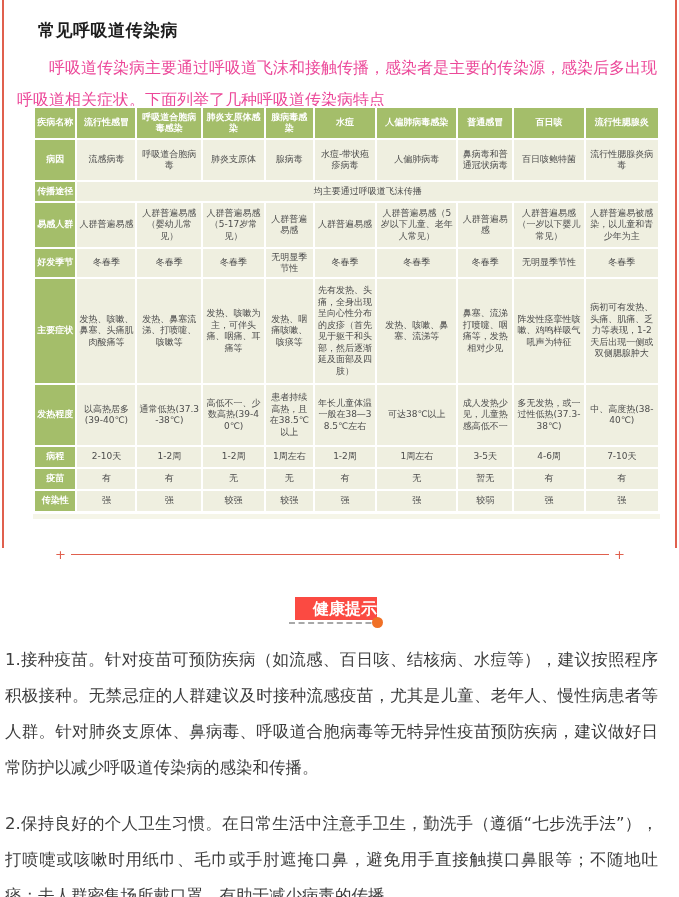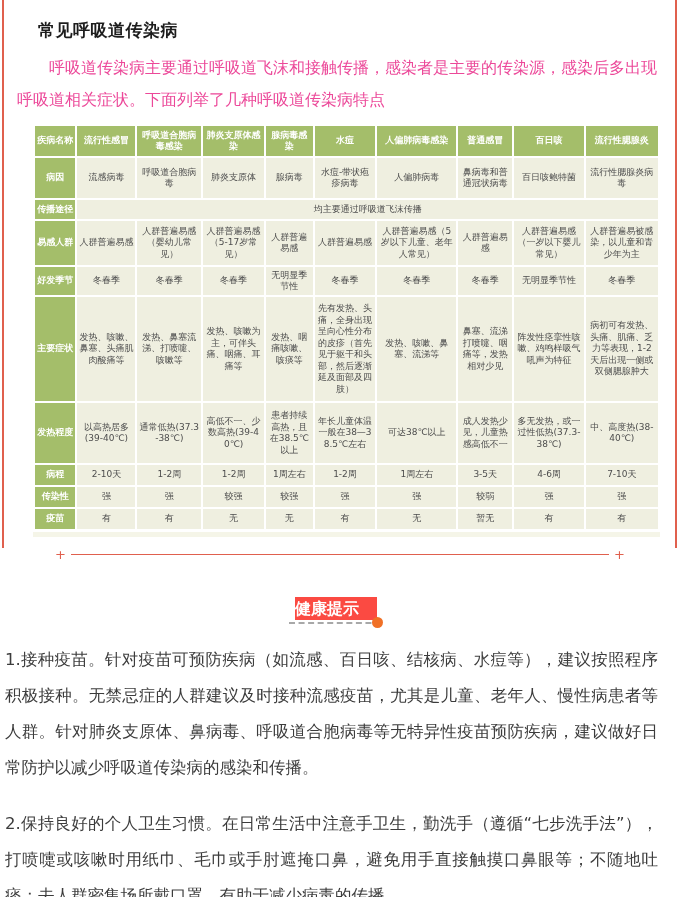--- a/index.html
+++ b/index.html
@@ -14,40 +14,40 @@
 
   .doc-title {
     position:absolute; top:8px; left:38px;
     font-size:17px; font-weight:bold; color:#1d1d1d; letter-spacing:0.5px;
   }
   .doc-intro {
     position:absolute; top:36px; left:17px; width:648px;
     font-size:16px; line-height:32px; color:#ec4899; text-indent:2em;
   }
 
-  .table-wrap { position:absolute; top:124px; left:33px; width:627px; }
+  .table-wrap { position:absolute; top:106px; left:33px; width:627px; }
   table.disease { border-collapse:separate; border-spacing:2px; table-layout:fixed; background:#ffffff; }
   table.disease th, table.disease td {
     text-align:center; vertical-align:middle; padding:1px 2px;
     font-size:9px; line-height:11.5px; word-break:break-all;
   }
   table.disease th { background:#a4be6a; color:#ffffff; font-weight:bold; }
   table.disease td { background:#efefe0; color:#4d4d4d; }
   .table-footer-strip { width:627px; height:5px; background:#f5f5e8; margin-top:1px; }
 
   .divider {
     position:absolute; top:548px; left:55px; width:570px;
     display:flex; align-items:center; color:#e0604e; font-size:13px; line-height:13px;
   }
   .divider .line { flex:1; border-top:1px solid #e0604e; margin:0 5px; height:0; }
 
   .tips-badge {
     position:absolute; top:597px; left:295px; width:82px; height:23px;
     background:#fb4a42; color:#ffffff; font-size:16px; font-weight:bold;
-    text-align:left; line-height:23px;
+    text-align:right; line-height:23px;
   }
   .badge-underline {
     position:absolute; top:622px; left:289px; width:92px; height:0;
     border-top:2px dashed #a8a8a8;
   }
   .badge-dot {
     position:absolute; top:617px; left:372px; width:11px; height:11px;
     border-radius:50%; background:#f07026;
   }
 
@@ -164,42 +164,42 @@
           <td>1-2周</td>
           <td>1-2周</td>
           <td>1周左右</td>
           <td>1-2周</td>
           <td>1周左右</td>
           <td>3-5天</td>
           <td>4-6周</td>
           <td>7-10天</td>
         </tr>
         <tr style="height:20px">
+          <th>疫苗</th>
+          <td>有</td>
+          <td>有</td>
+          <td>无</td>
+          <td>无</td>
+          <td>有</td>
+          <td>无</td>
+          <td>暂无</td>
+          <td>有</td>
+          <td>有</td>
+        </tr>
+        <tr style="height:20px">
           <th>传染性</th>
           <td>强</td>
           <td>强</td>
           <td>较强</td>
           <td>较强</td>
           <td>强</td>
           <td>强</td>
           <td>较弱</td>
           <td>强</td>
           <td>强</td>
-        </tr>
-        <tr style="height:20px">
-          <th>疫苗</th>
-          <td>有</td>
-          <td>有</td>
-          <td>无</td>
-          <td>无</td>
-          <td>有</td>
-          <td>无</td>
-          <td>暂无</td>
-          <td>有</td>
-          <td>有</td>
         </tr>
       </tbody>
     </table>
   <div class="table-footer-strip"></div>
 </div>
 
 <div class="divider">
   <span>+</span>
   <div class="line"></div>
   <span>+</span>

